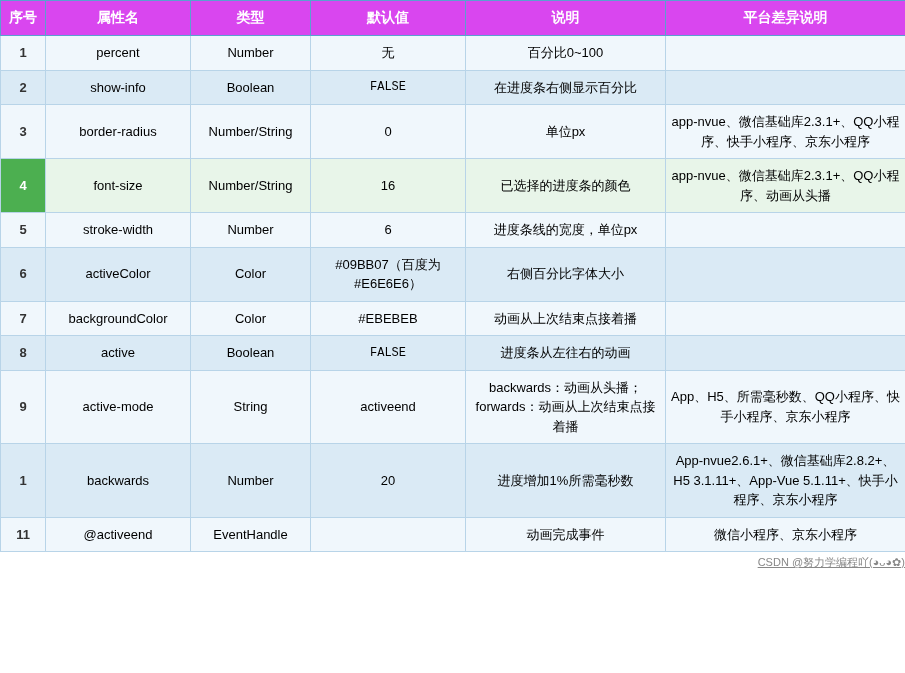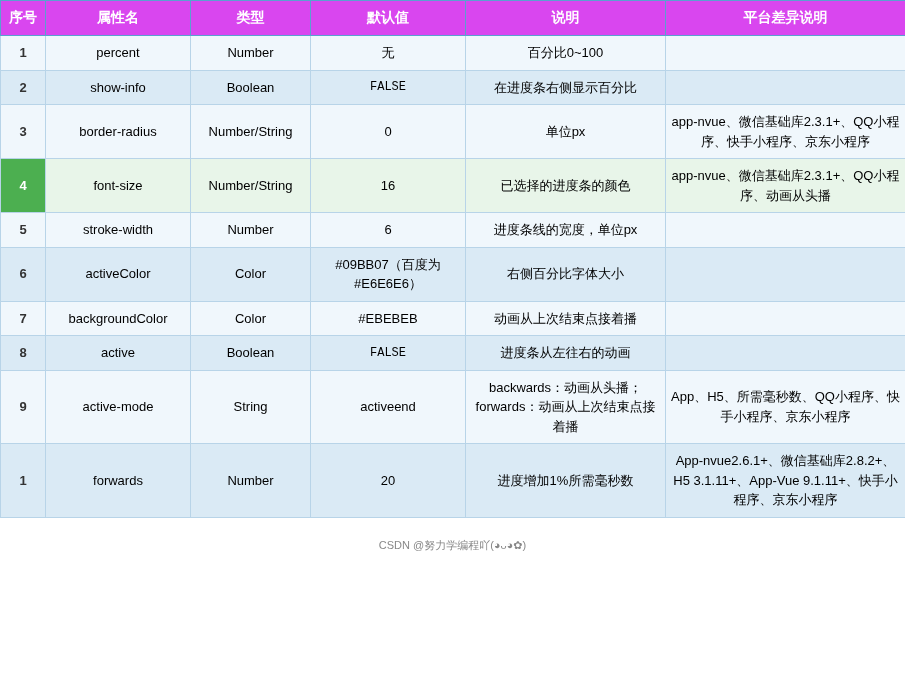--- a/index.html
+++ b/index.html
@@ -55,25 +55,26 @@
       font-size: 12px;
       margin-left: 37px;
     }
     .col-seq { width: 45px; }
     .col-name { width: 145px; }
     .col-type { width: 120px; }
     .col-default { width: 155px; }
     .col-desc { width: 200px; }
     .col-platform { width: 240px; }
     .watermark {
-      text-align: center;
+      text-align: right;
       color: #888;
       font-size: 11px;
-      padding: 20px 0;
+      padding: 3px 0;
       background: #fff;
+      text-decoration: underline;
     }
   </style>
 </head>
 <body>
 
 <div class="table-wrapper">
   <table>
     <colgroup>
       <col class="col-seq">
       <col class="col-name">
@@ -160,22 +161,30 @@
         <tr>
           <td>9</td>
           <td>active-mode</td>
           <td>String</td>
           <td>activeend</td>
           <td>backwards：动画从头播；forwards：动画从上次结束点接着播</td>
           <td>App、H5、所需毫秒数、QQ小程序、快手小程序、京东小程序</td>
         </tr>
         <tr>
           <td>1</td>
-          <td>forwards</td>
+          <td>backwards</td>
           <td>Number</td>
           <td>20</td>
           <td>进度增加1%所需毫秒数</td>
-          <td>App-nvue2.6.1+、微信基础库2.8.2+、H5 3.1.11+、App-Vue 9.1.11+、快手小程序、京东小程序</td>
+          <td>App-nvue2.6.1+、微信基础库2.8.2+、H5 3.1.11+、App-Vue 5.1.11+、快手小程序、京东小程序</td>
+        </tr>
+        <tr>
+          <td>11</td>
+          <td>@activeend</td>
+          <td>EventHandle</td>
+          <td></td>
+          <td>动画完成事件</td>
+          <td>微信小程序、京东小程序</td>
         </tr>
       </tbody>
   </table>
   <div class="watermark">CSDN @努力学编程吖(◕ᴗ◕✿)</div>
 </div>
 
 </body></html>

